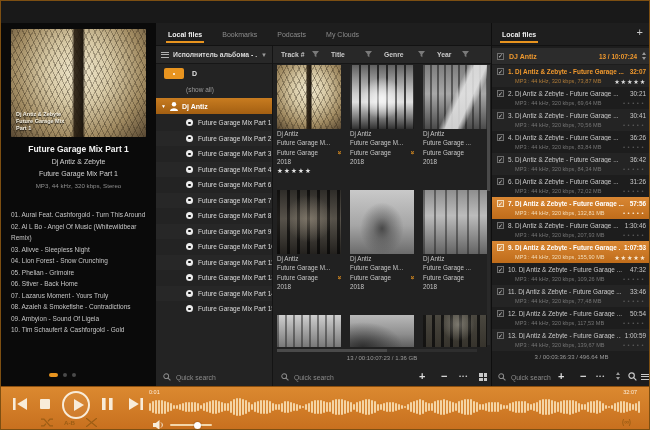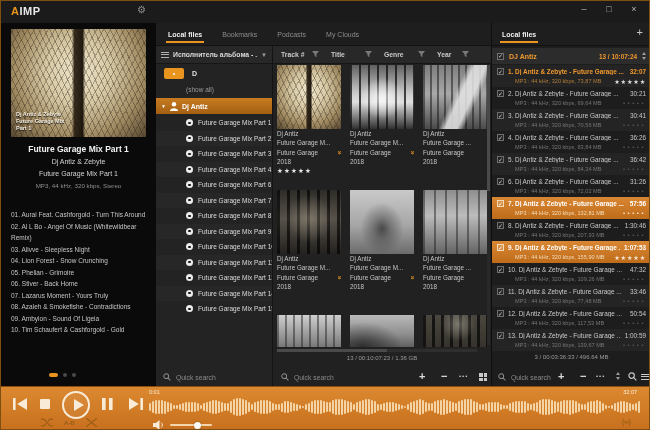--- a/index.html
+++ b/index.html
@@ -192,29 +192,20 @@
   .vol-line{width:42px;height:2px;background:#f3d7ab;border-radius:1px;position:relative;}
   .vol-knob{position:absolute;left:24px;top:-2.5px;width:7px;height:7px;border-radius:50%;background:#fff;
             box-shadow:0 0 2px rgba(0,0,0,.4);}
   .pb-inf{position:absolute;right:20px;top:31px;font-size:6.5px;font-weight:bold;color:#9c5d14;}
 </style>
 </head>
 <body>
 
 <div class="win">
 
-  <div class="titlebar">
-    <span class="logo-text">AIMP</span>
-    <span class="gear">⚙</span>
-    <div class="winbtns">
-      <span>–</span>
-      <span>□</span>
-      <span>×</span>
-    </div>
-  </div>
 
   <div class="leftpanel">
     <div class="album-art art-main">
       <div class="art-overlay">
         <div>Dj Antiz &amp; Zebyte</div>
         <div>Future Garage Mix</div>
         <div>Part 1</div>
       </div>
     </div>
     <div class="np-title">Future Garage Mix Part 1</div>

